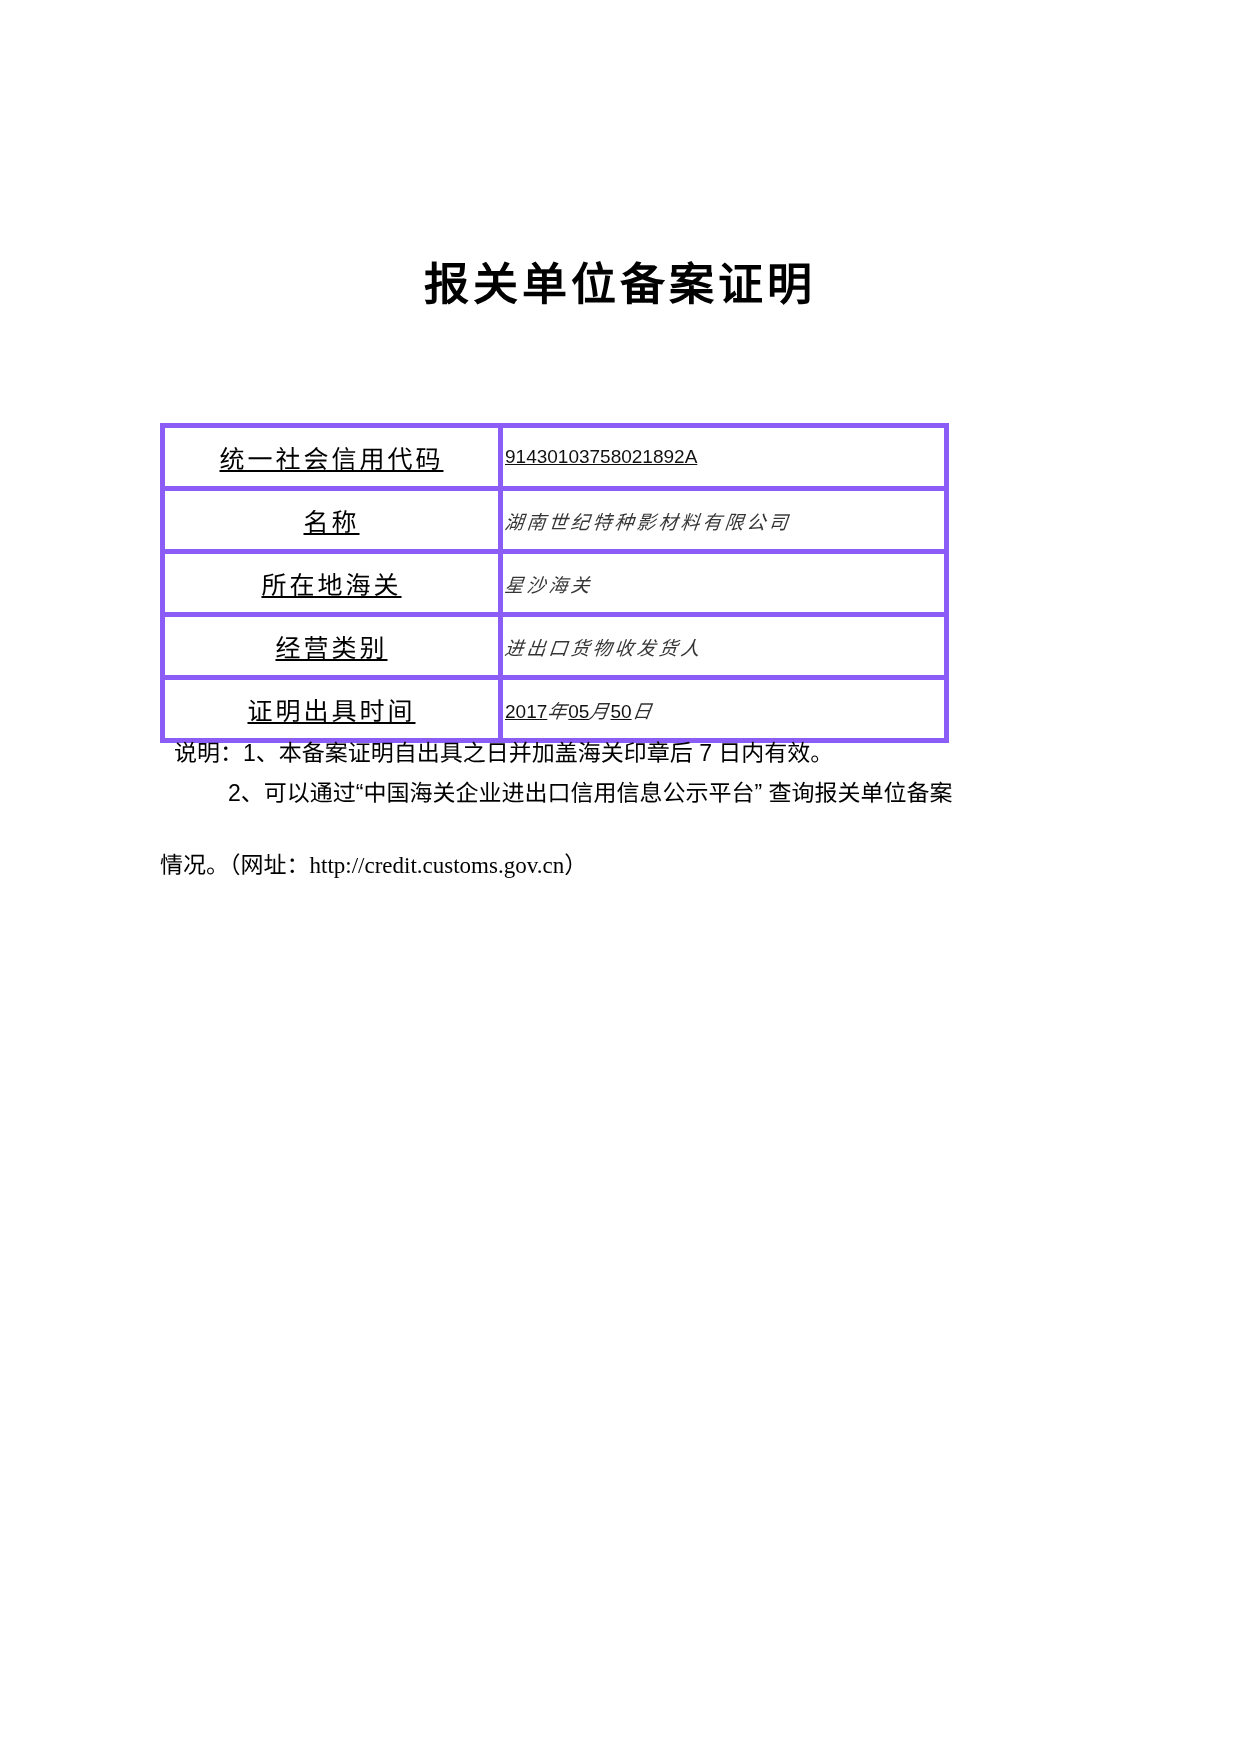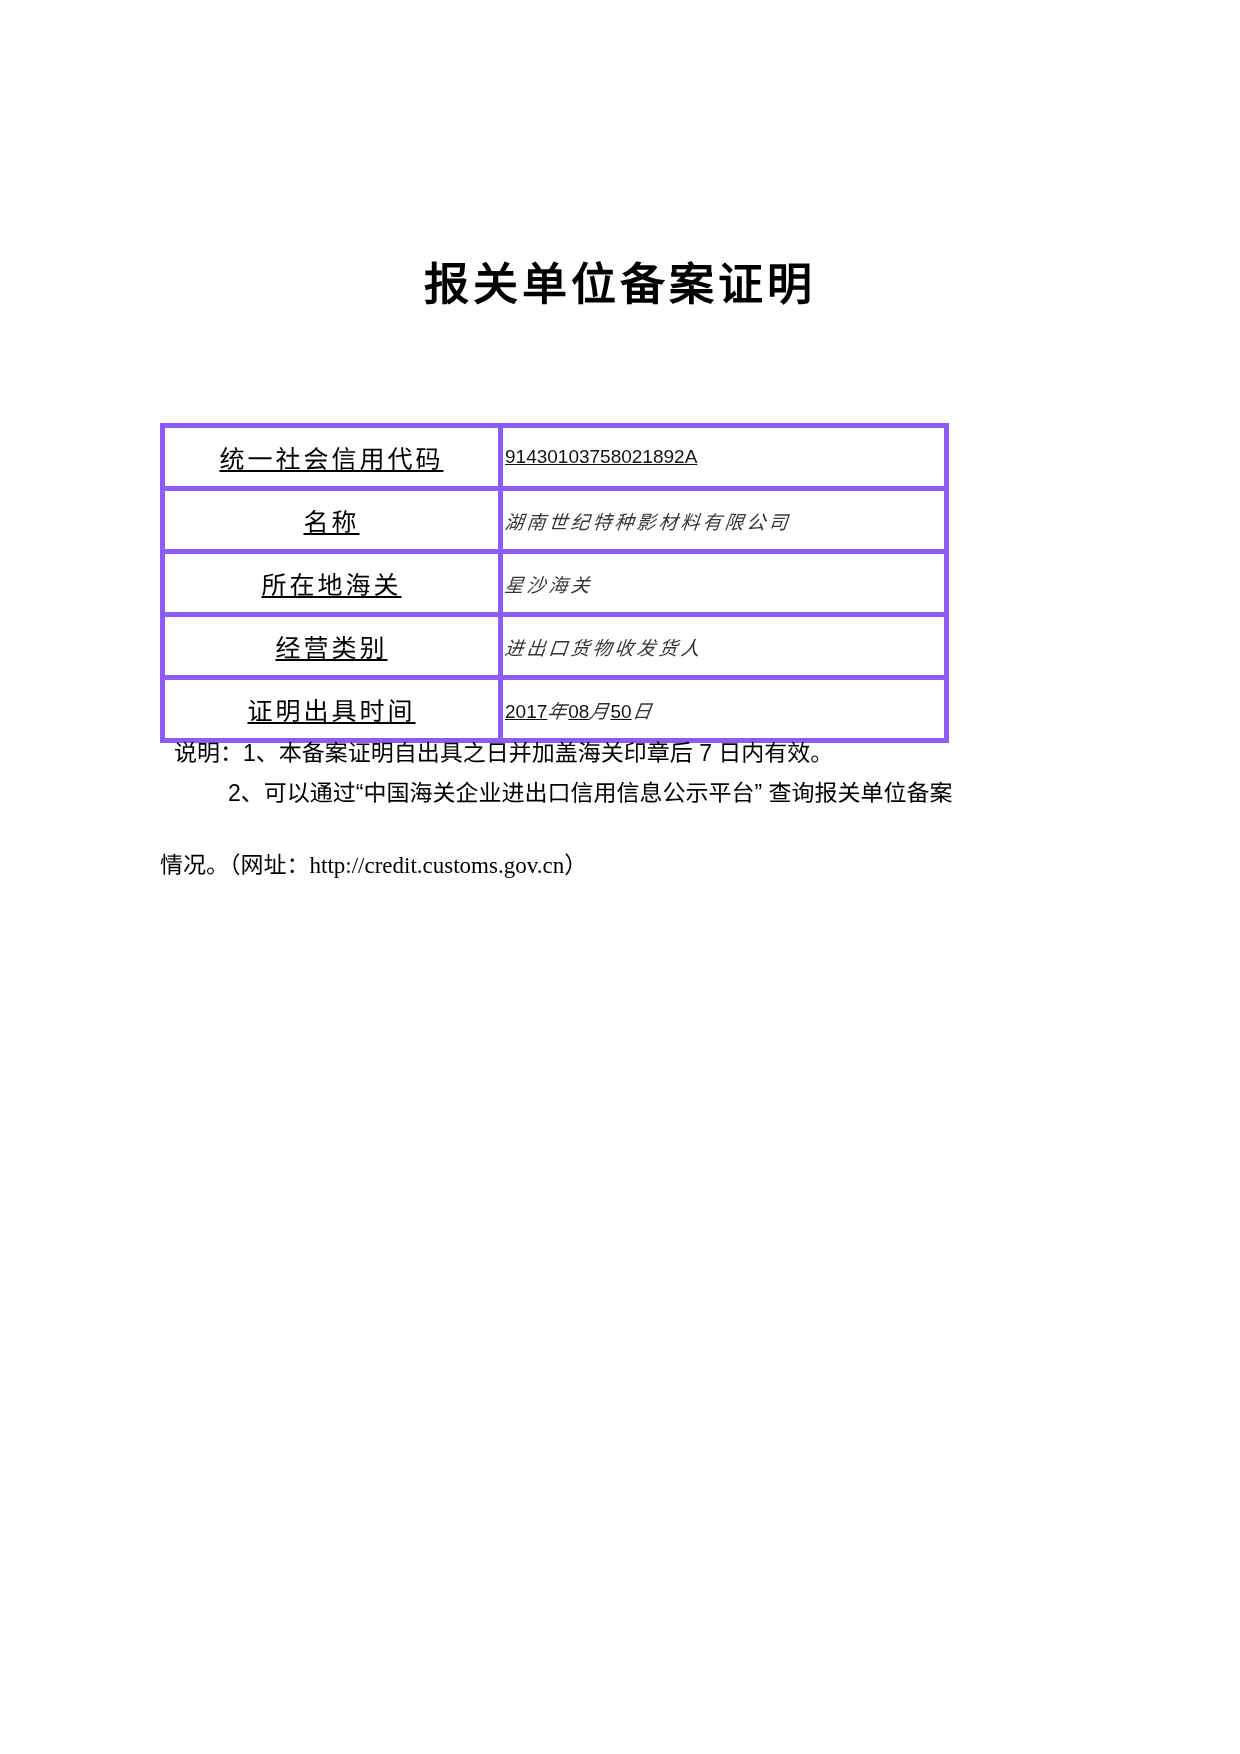--- a/index.html
+++ b/index.html
@@ -152,21 +152,21 @@
       </tr>
       <tr>
         <td class="label">经营类别</td>
         <td class="value">
           <span class="handwritten">进出口货物收发货人</span>
         </td>
       </tr>
       <tr>
         <td class="label">证明出具时间</td>
         <td class="value">
-          <span class="mixed-date"><span>2017</span><span class="hw">年</span><span>08</span><span class="hw">月</span><span>50</span><span class="hw">日</span></span>
+          <span class="mixed-date"><span>2017</span><span class="hw">年</span><span>05</span><span class="hw">月</span><span>50</span><span class="hw">日</span></span>
         </td>
       </tr>
     </tbody>
   </table>
 
   <div class="notes">
     <div class="note-line-1">说明：1、本备案证明自出具之日并加盖海关印章后 7 日内有效。</div>
     <div class="note-line-2">2、可以通过“中国海关企业进出口信用信息公示平台” 查询报关单位备案</div>
     <div class="note-line-3"><span>情况。（网址：</span><span class="url-text">http://credit.customs.gov.cn</span><span>）</span></div>
   </div>

